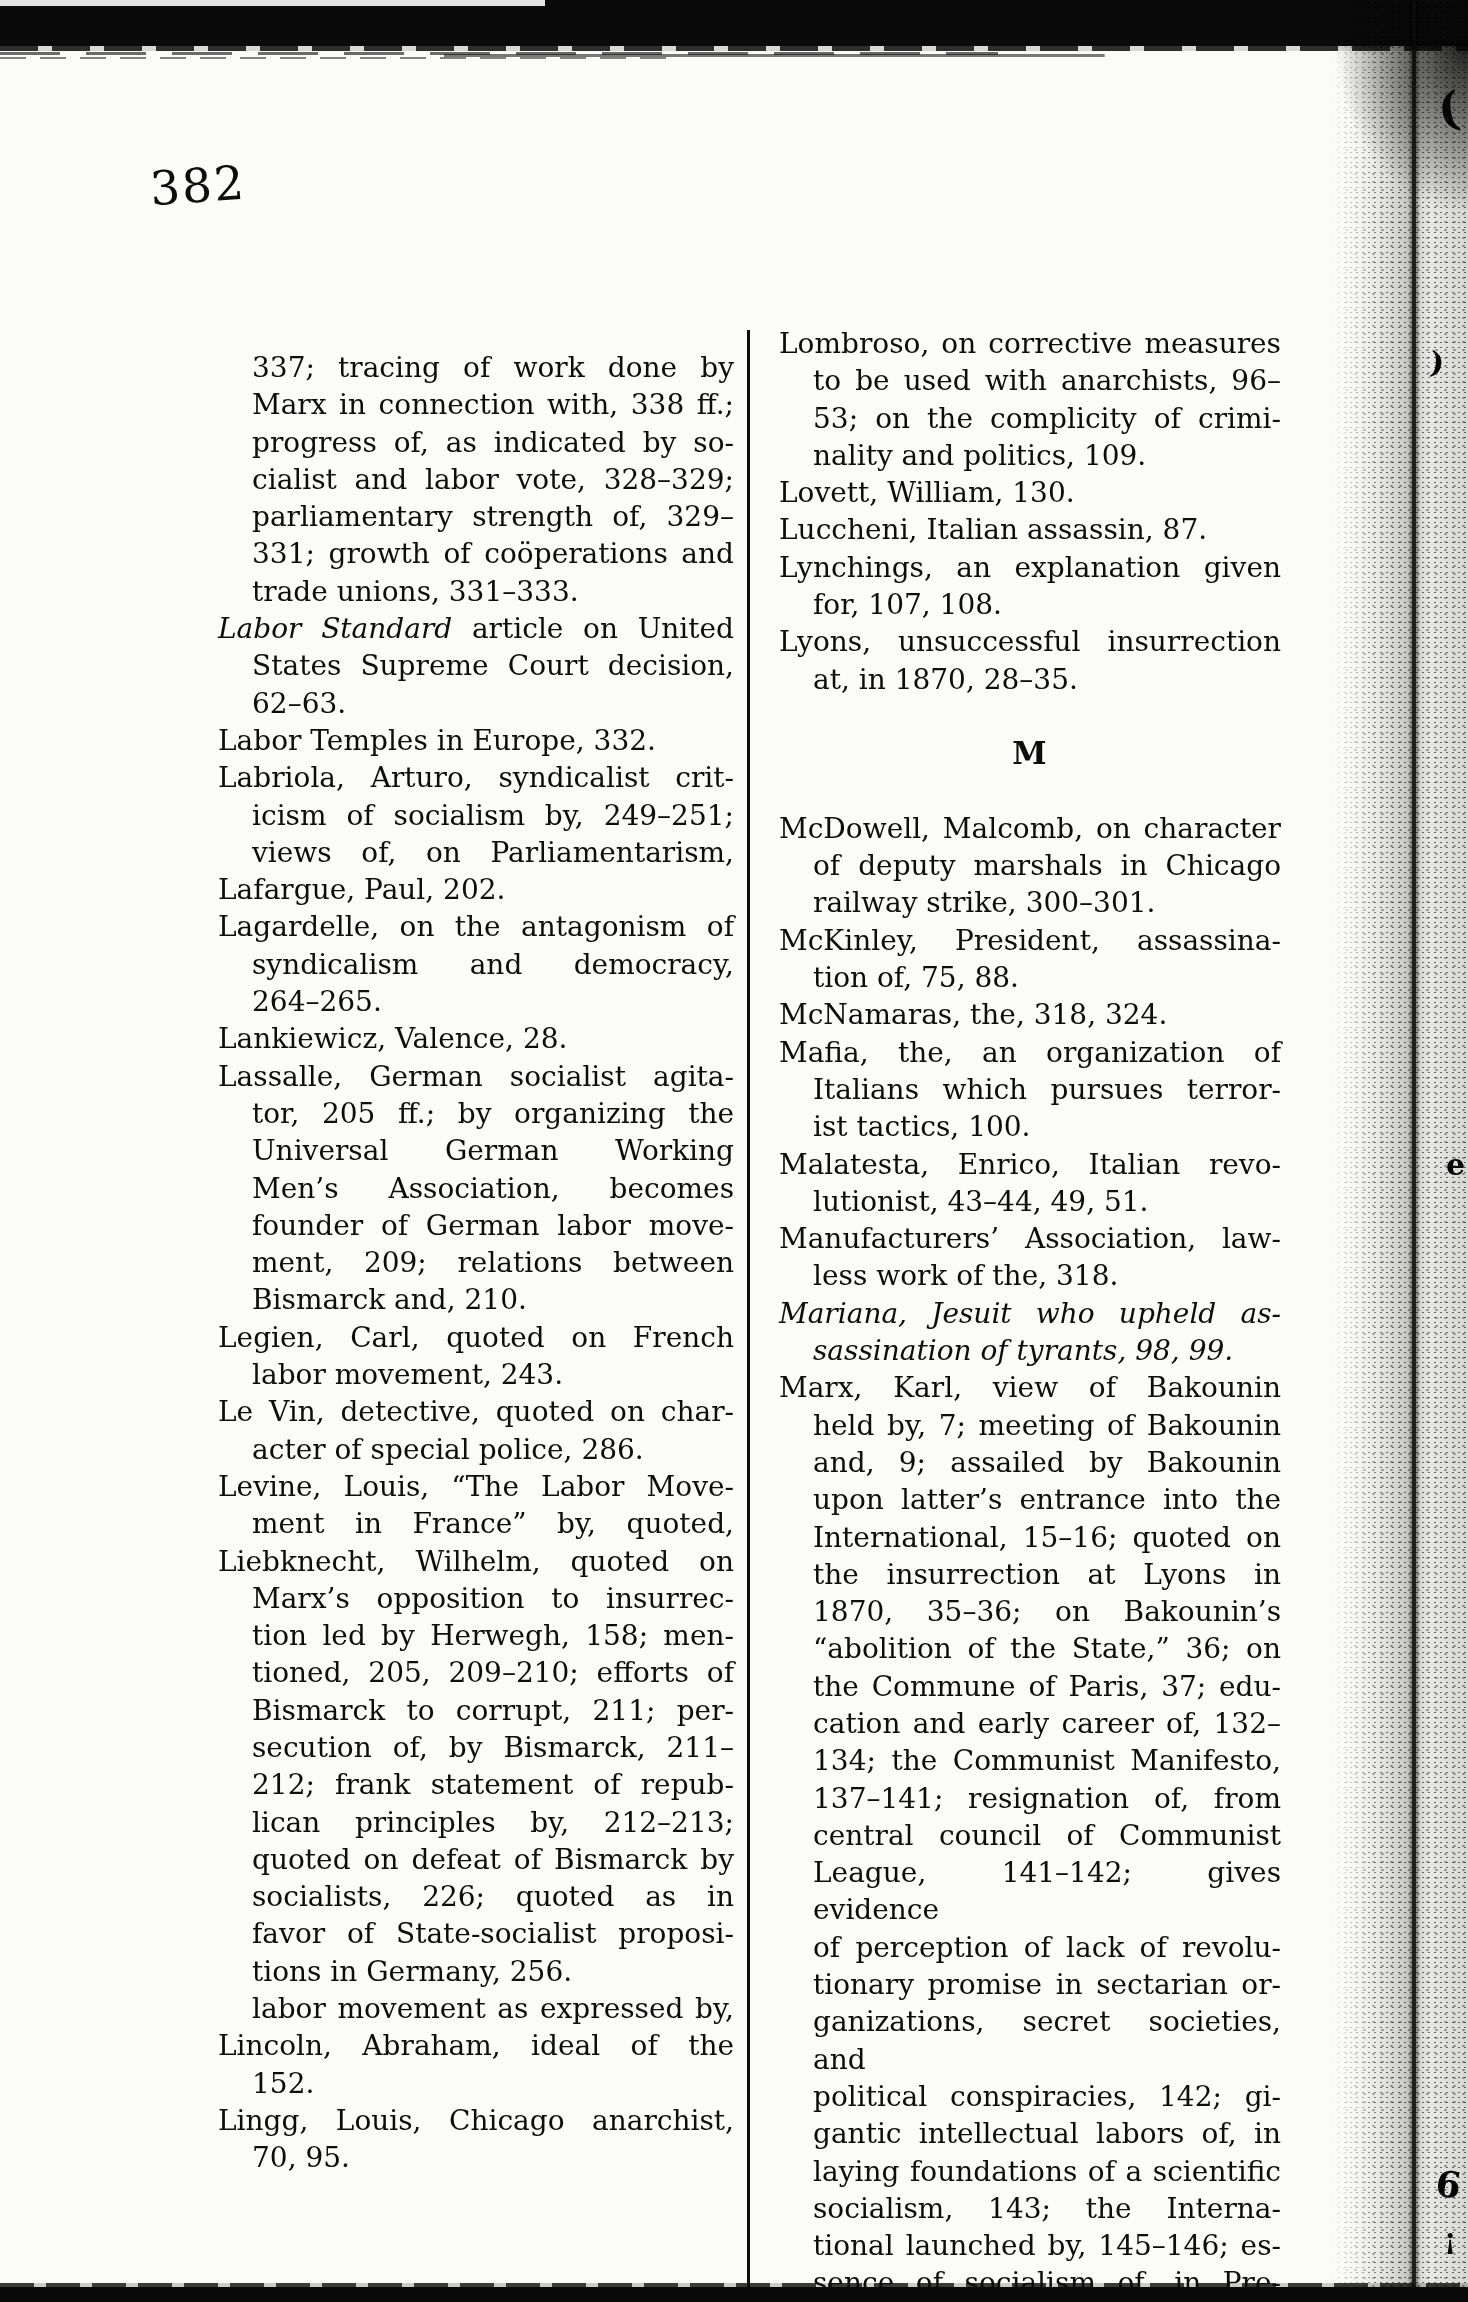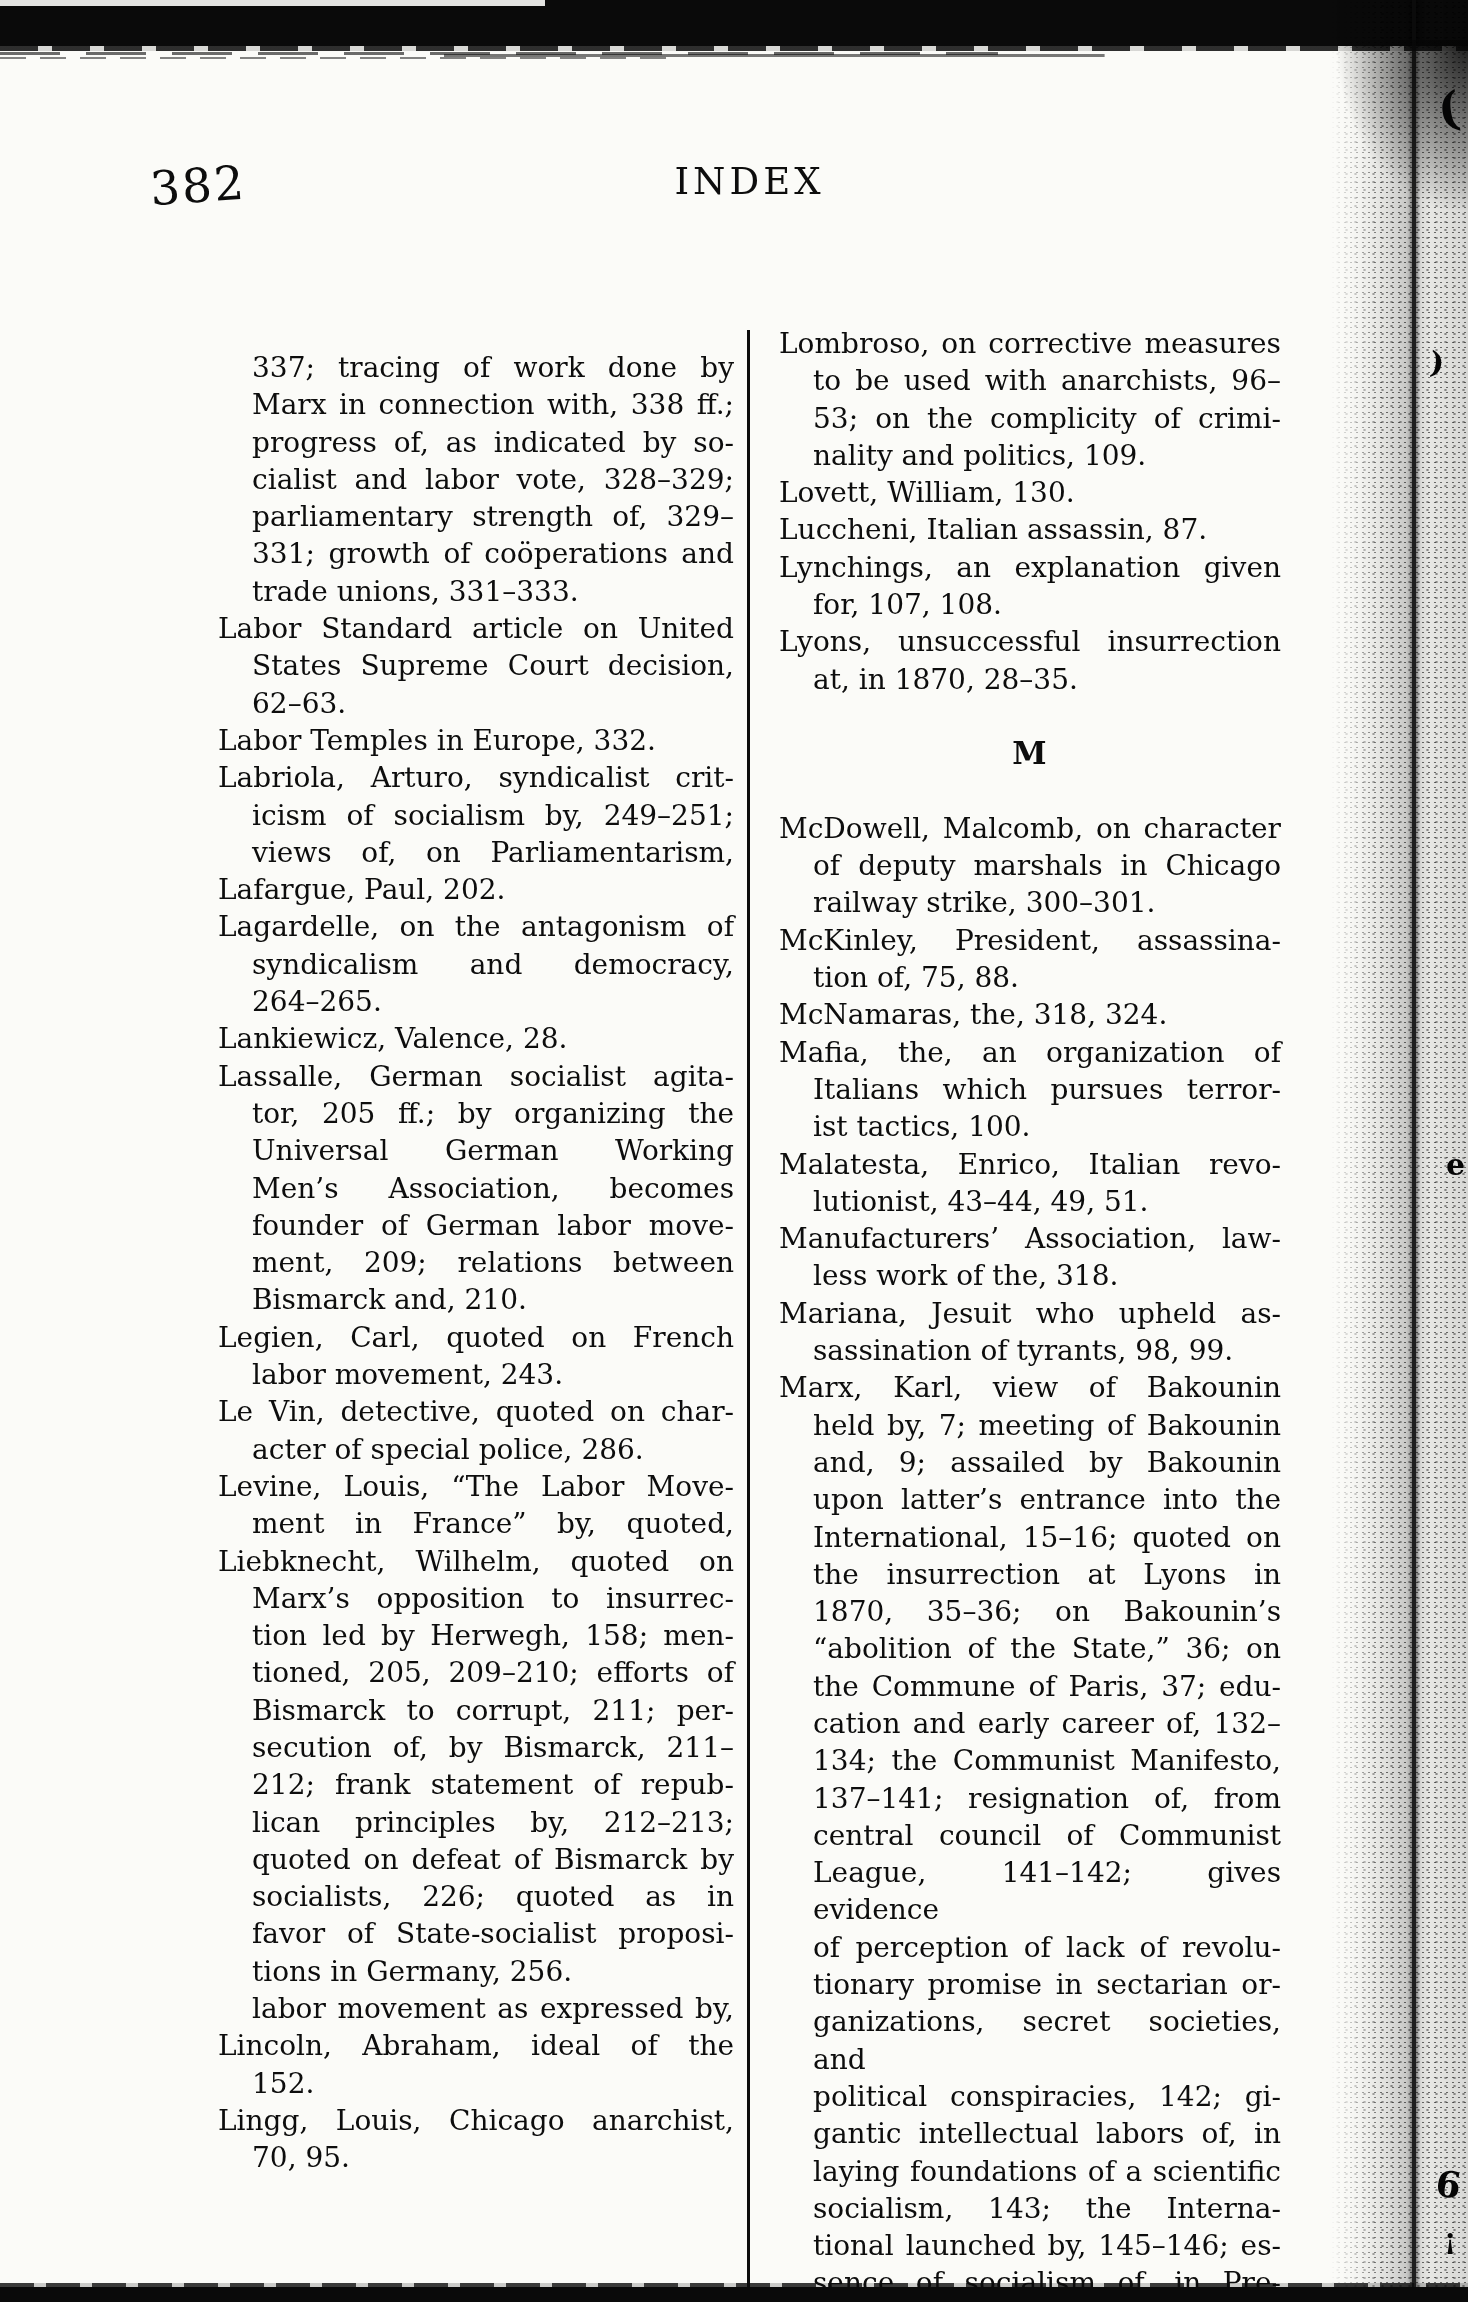--- a/index.html
+++ b/index.html
@@ -66,33 +66,32 @@
   
   .col{position:absolute;top:325px;font-size:28px;line-height:37.3px;}
   .col-left{left:218px;width:516px;margin-top:24px;}
   .col-right{left:779px;width:502px;}
   .divider{position:absolute;left:747px;top:330px;width:3px;height:1960px;background:#0d0d0d;}
   .line{min-height:37.3px;white-space:normal;}
   .line.in{padding-left:34px;}
   .line.j{text-align:justify;text-align-last:justify;}
   .sec-head{height:37.3px;text-align:center;font-weight:bold;font-size:31px;letter-spacing:1px;}
   .gap{height:37.3px;}
-  .it{}
+  .it{font-style:italic;}
 </style>
 </head>
 <body>
 
 <div class="scan">
 
   <div class="band-top"></div>
   <div class="band-notch"></div>
   <div class="band-streaks"></div>
 
   <div class="pageno">382</div>
-  <div class="running-head">INDEX</div>
 
   <div class="col col-left" id="col-left">
       <div class="line in j">337; tracing of work done by</div>
       <div class="line in j">Marx in connection with, 338 ff.;</div>
       <div class="line in j">progress of, as indicated by so-</div>
       <div class="line in j">cialist and labor vote, 328–329;</div>
       <div class="line in j">parliamentary strength of, 329–</div>
       <div class="line in j">331; growth of coöperations and</div>
       <div class="line in">trade unions, 331–333.</div>
       <div class="line j"><span class="it">Labor Standard</span><span> article on United</span></div>

